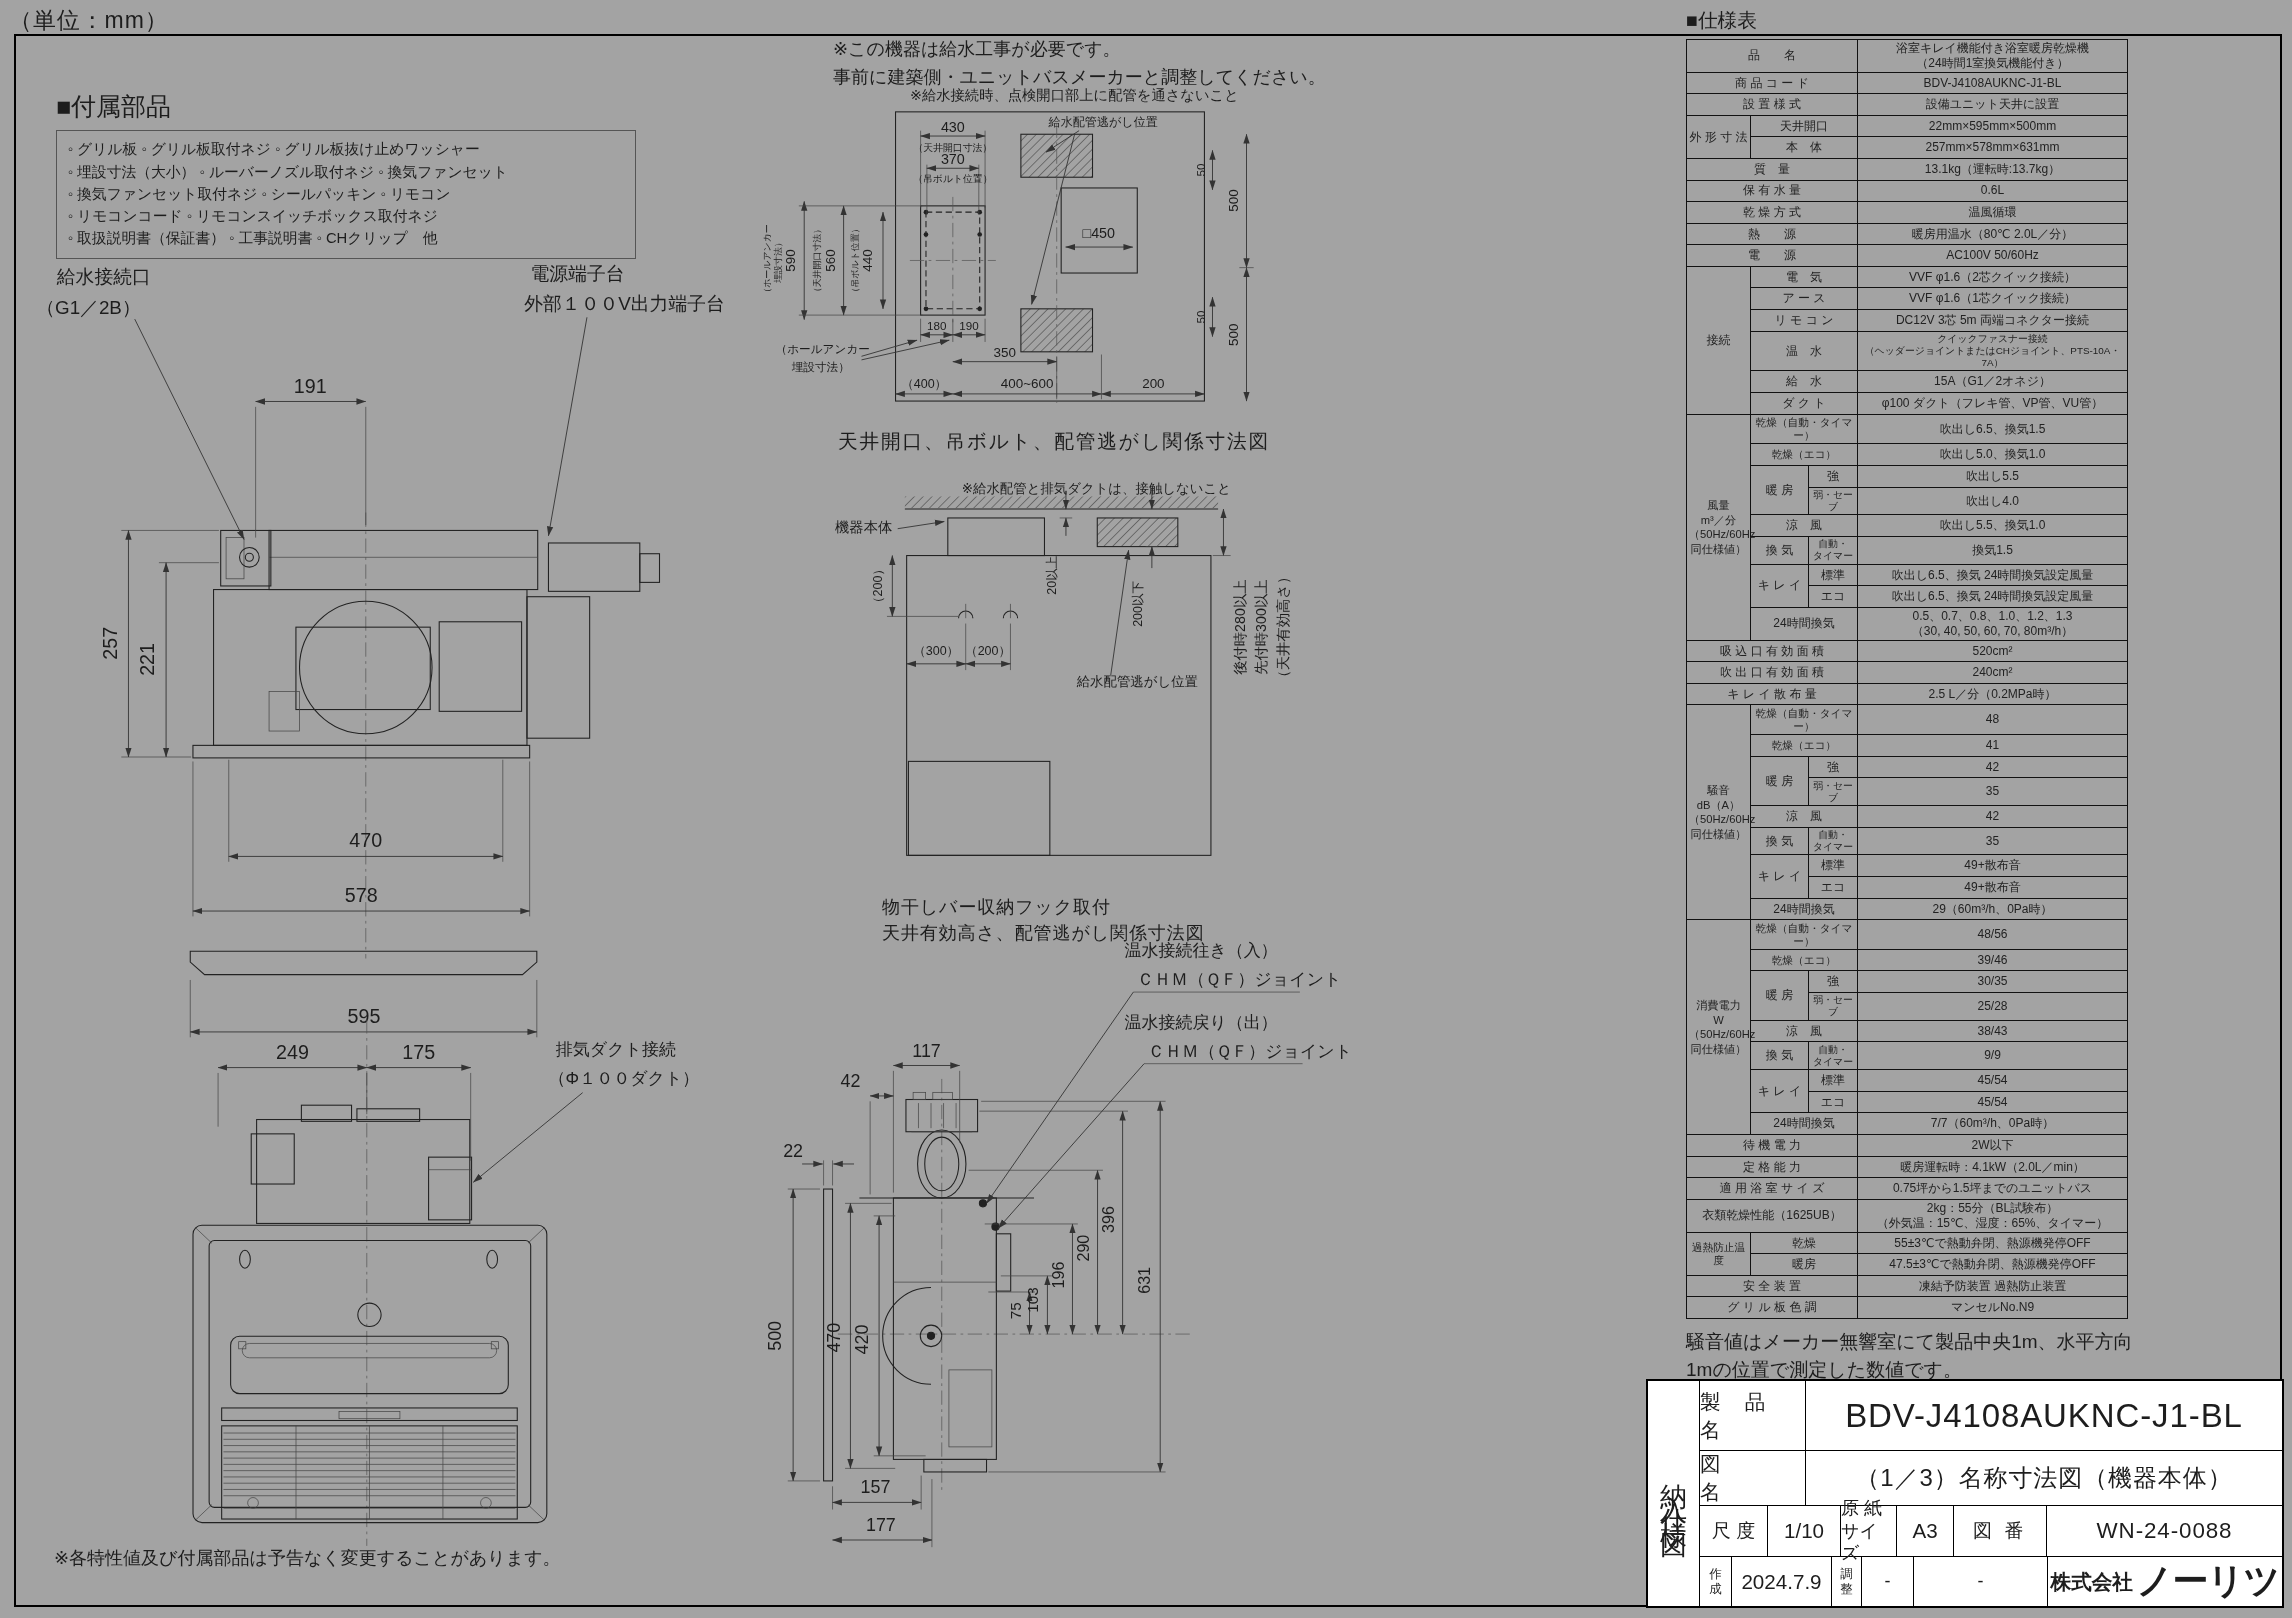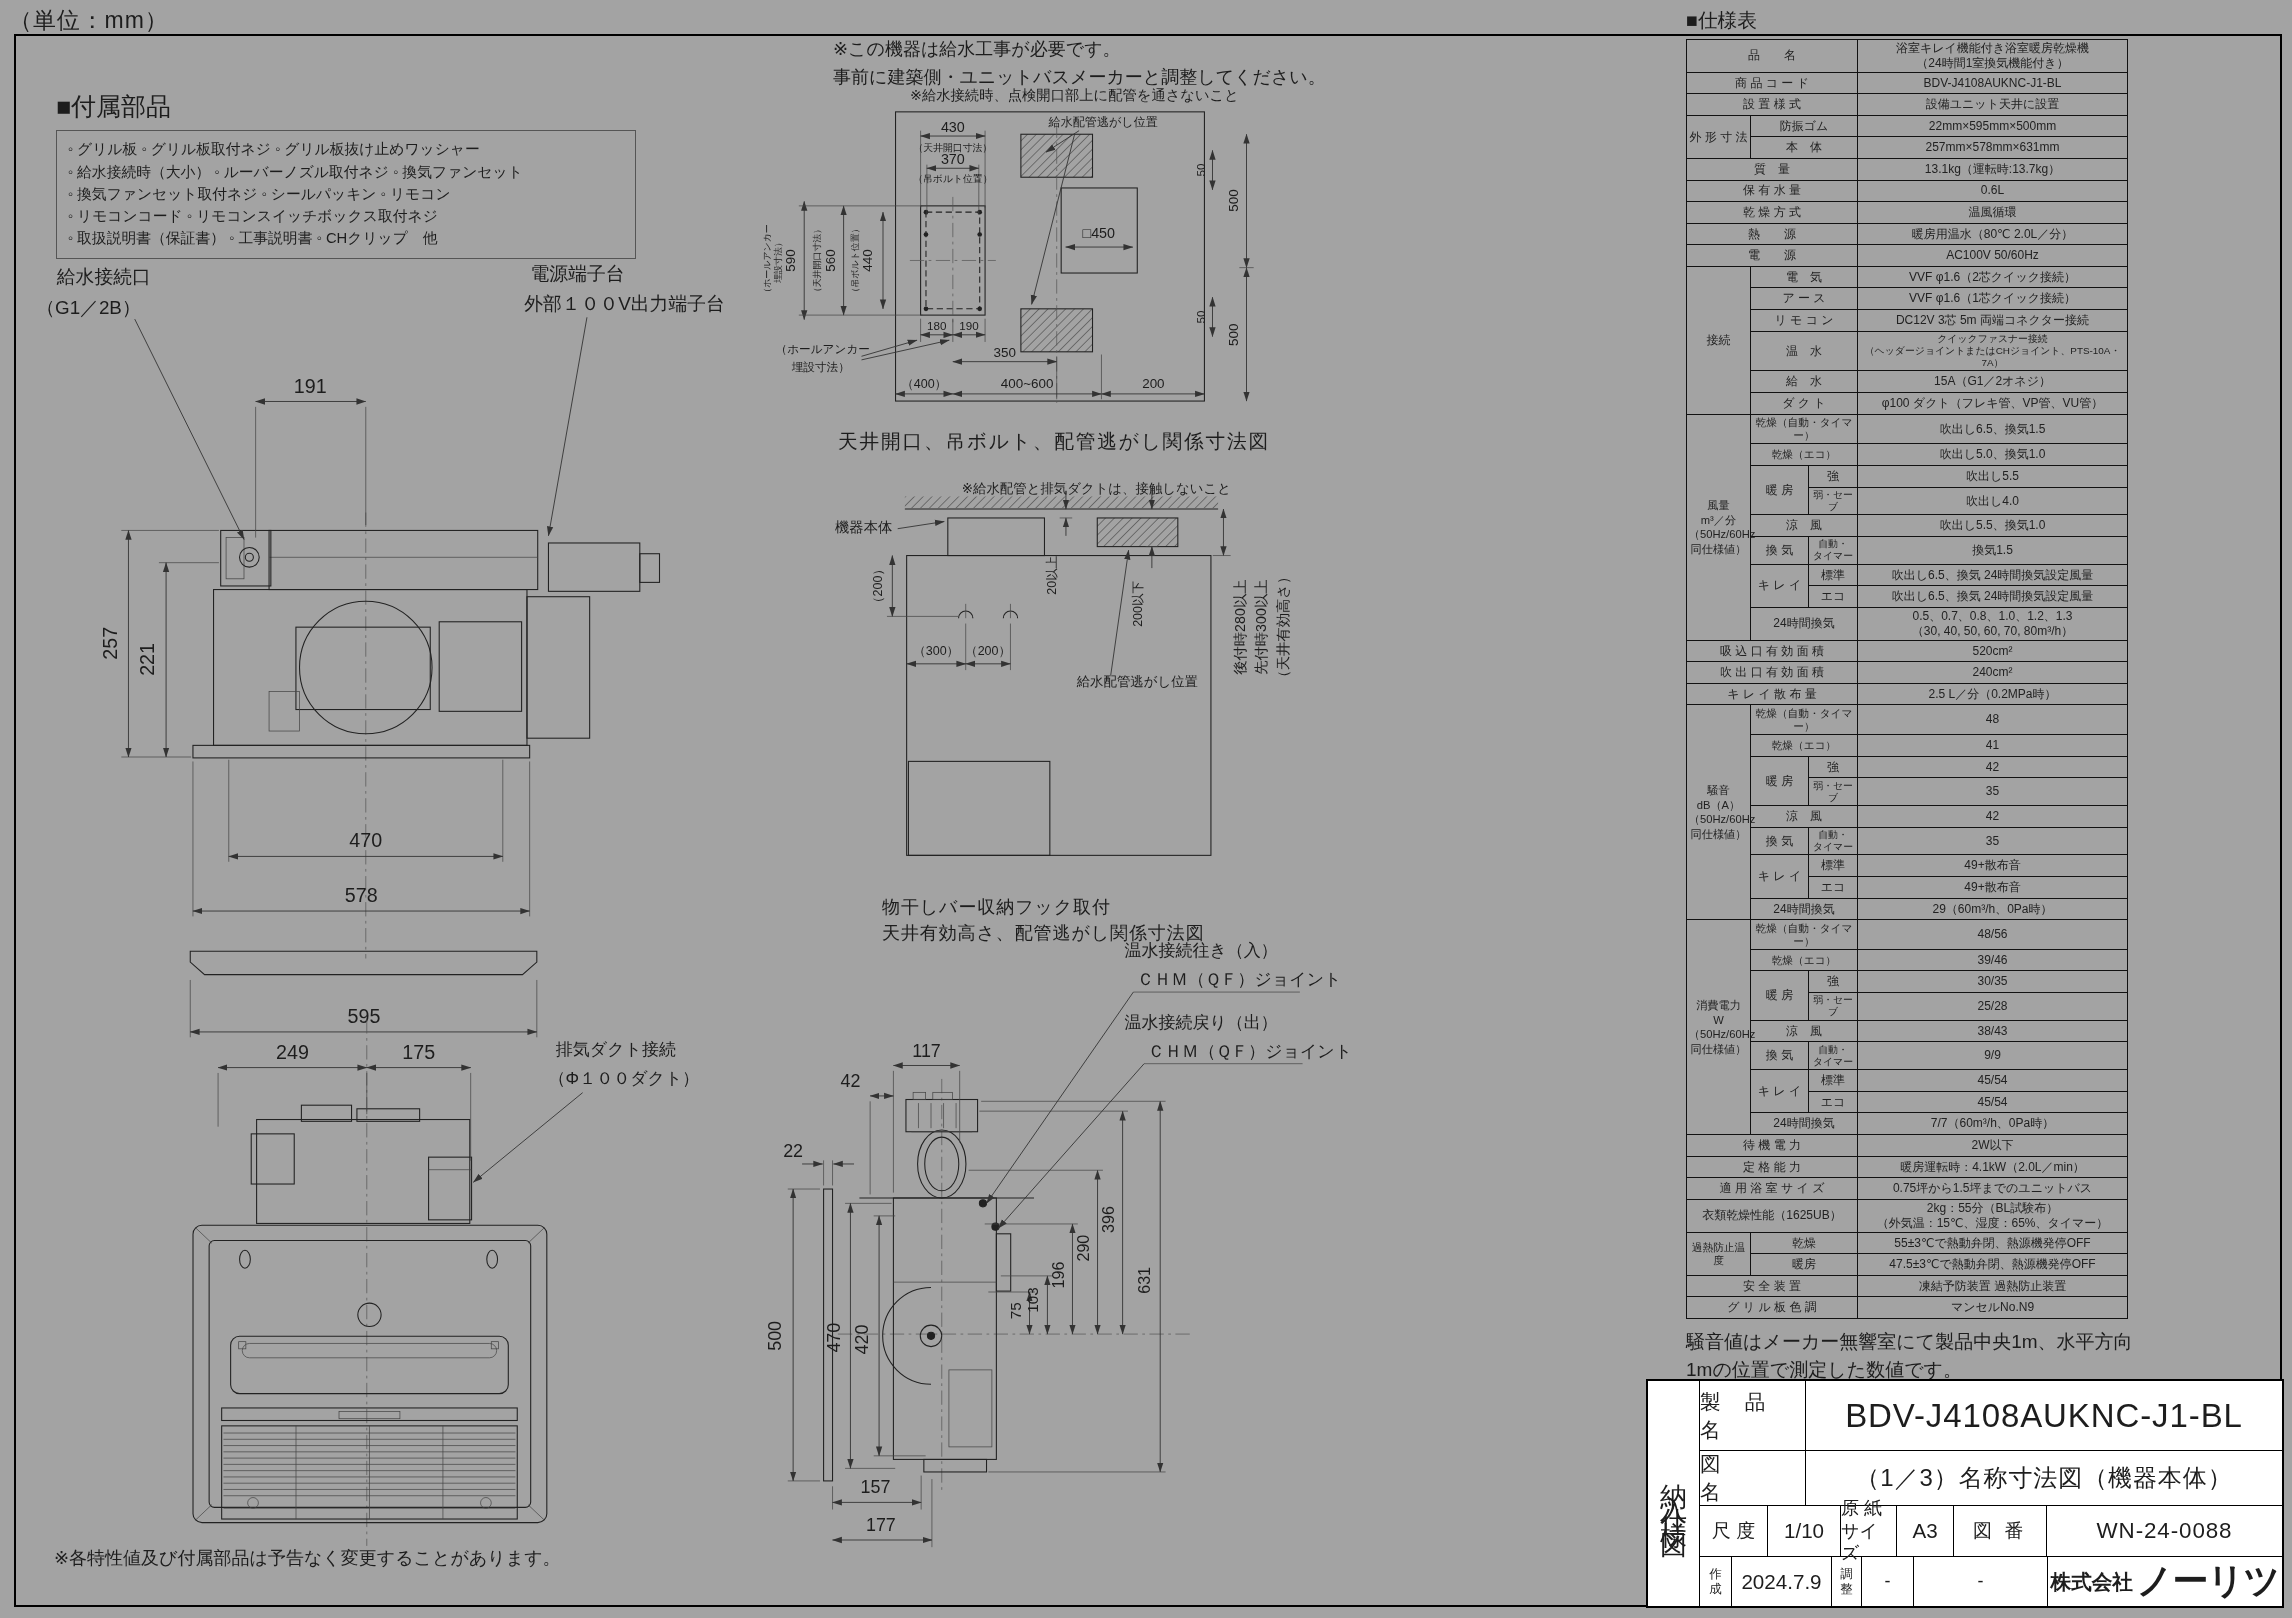--- a/index.html
+++ b/index.html
@@ -57,21 +57,21 @@
 
 <div id="sheet">
 
   <div class="abs" id="unit-note">（単位：mm）</div>
   <div class="abs" id="frame"></div>
 
   <div class="abs" id="acc">
     <div class="hd">■付属部品</div>
     <div class="box">
       <div>◦ グリル板 ◦ グリル板取付ネジ ◦ グリル板抜け止めワッシャー</div>
-      <div>◦ 給水接続時（大小） ◦ ルーバーノズル取付ネジ ◦ 換気ファンセット</div>
+      <div>◦ 埋設寸法（大小） ◦ ルーバーノズル取付ネジ ◦ 換気ファンセット</div>
       <div>◦ 換気ファンセット取付ネジ ◦ シールパッキン ◦ リモコン</div>
       <div>◦ リモコンコード ◦ リモコンスイッチボックス取付ネジ</div>
       <div>◦ 取扱説明書（保証書） ◦ 工事説明書 ◦ CHクリップ　他</div>
     </div>
   </div>
 
   <div class="abs" id="top-notes">
     <div>※この機器は給水工事が必要です。</div>
     <div>事前に建築側・ユニットバスメーカーと調整してください。</div>
   </div>
@@ -473,21 +473,21 @@
       <tr>
             <td colspan="3">商 品 コ ー ド</td>
             <td>BDV-J4108AUKNC-J1-BL</td>
           </tr>
       <tr>
             <td colspan="3">設 置 様 式</td>
             <td>設備ユニット天井に設置</td>
           </tr>
       <tr>
             <td rowspan="2">外 形 寸 法</td>
-            <td colspan="2">防振ゴム</td>
+            <td colspan="2">天井開口</td>
             <td>22mm×595mm×500mm</td>
           </tr>
       <tr>
             <td colspan="2">本　体</td>
             <td>257mm×578mm×631mm</td>
           </tr>
       <tr>
             <td colspan="3">質　量</td>
             <td>13.1kg（運転時:13.7kg）</td>
           </tr>

